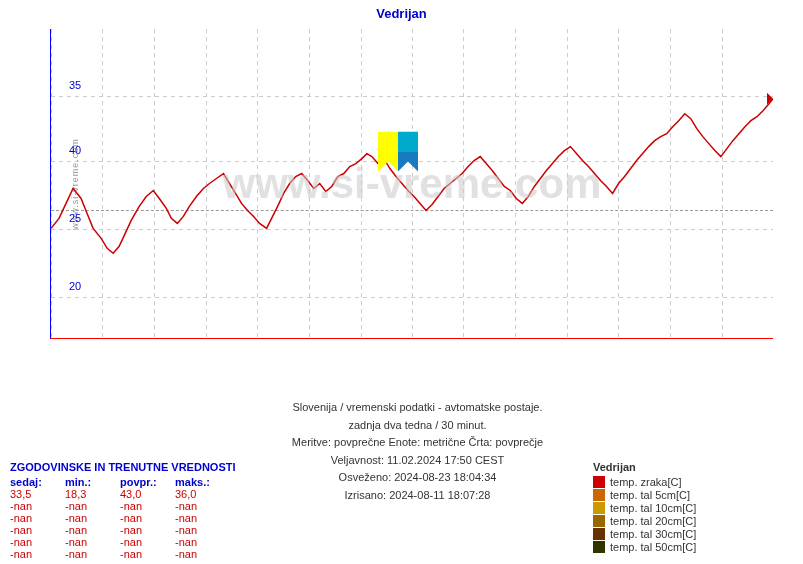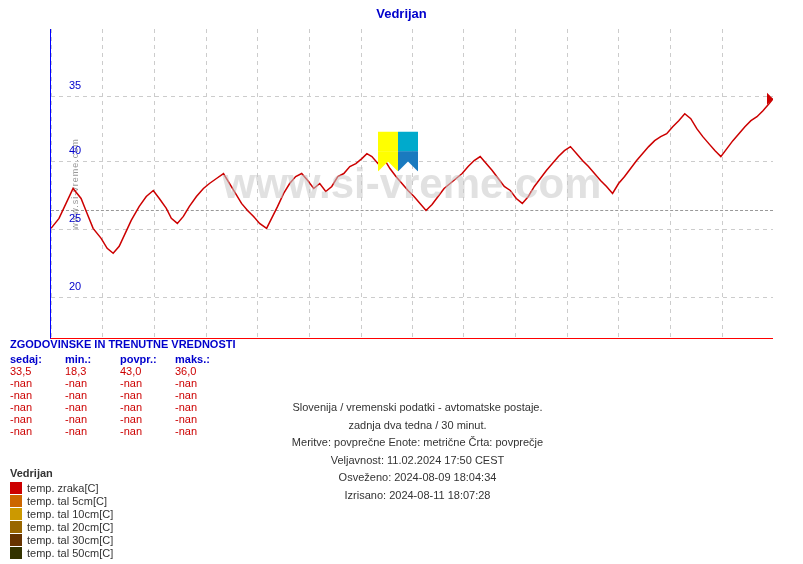--- a/index.html
+++ b/index.html
@@ -88,21 +88,20 @@
       position: absolute;
       bottom: 0;
       left: 0;
       right: 0;
       padding: 6px 10px 4px 10px;
     }
     #table-section {
       display: flex;
       gap: 30px;
       align-items: flex-start;
-      flex-direction: column;
     }
     #history-table {
       flex: 1;
     }
     #history-title {
       font-size: 11px;
       font-weight: bold;
       color: #00c;
       margin-bottom: 3px;
     }
@@ -231,21 +230,21 @@
     <span class="y-label" style="bottom: 57%;">40</span>
     <span class="y-label" style="bottom: 78%;">35</span>
 
   </div>
 
   <div id="info-text" style="margin-top: 24px;">
     <div>Slovenija / vremenski podatki - avtomatske postaje.</div>
     <div>zadnja dva tedna / 30 minut.</div>
     <div>Meritve: povprečne  Enote: metrične  Črta: povprečje</div>
     <div>Veljavnost: 11.02.2024 17:50 CEST</div>
-    <div>Osveženo: 2024-08-09 18:04:34</div>
+    <div>Osveženo: 2024-08-23 18:04:34</div>
     <div>Izrisano:  2024-08-11 18:07:28</div>
   </div>
 
   <div id="bottom-section">
     <div id="table-section">
       <div id="history-table">
         <div id="history-title">ZGODOVINSKE IN TRENUTNE VREDNOSTI</div>
         <div class="table-header-row">
           <span>sedaj:</span>
           <span>min.:</span>

